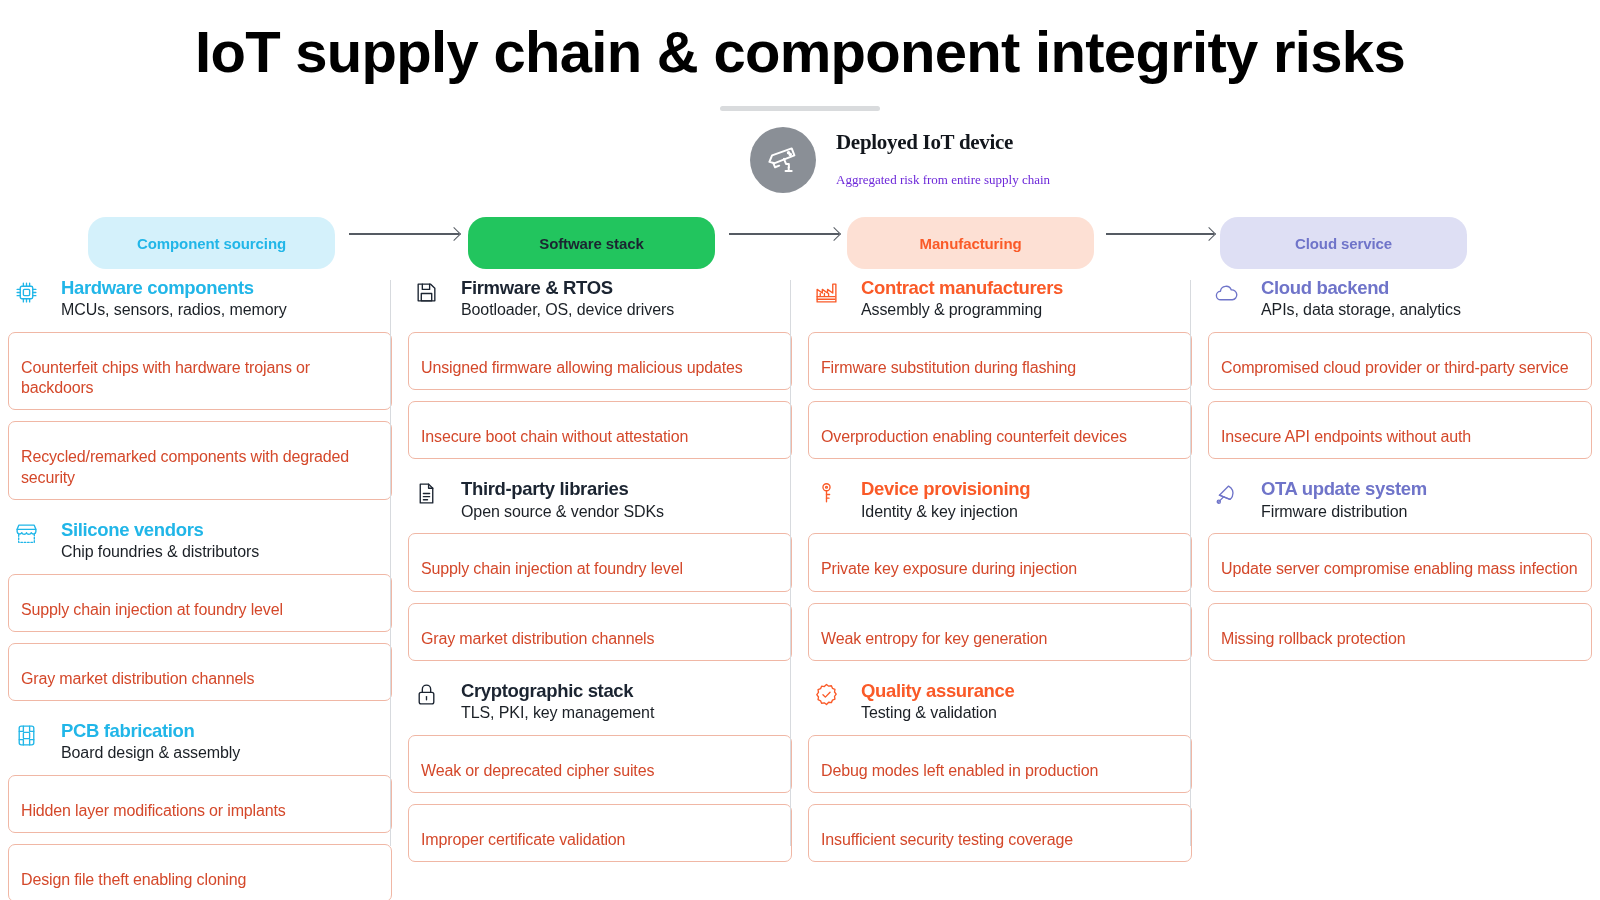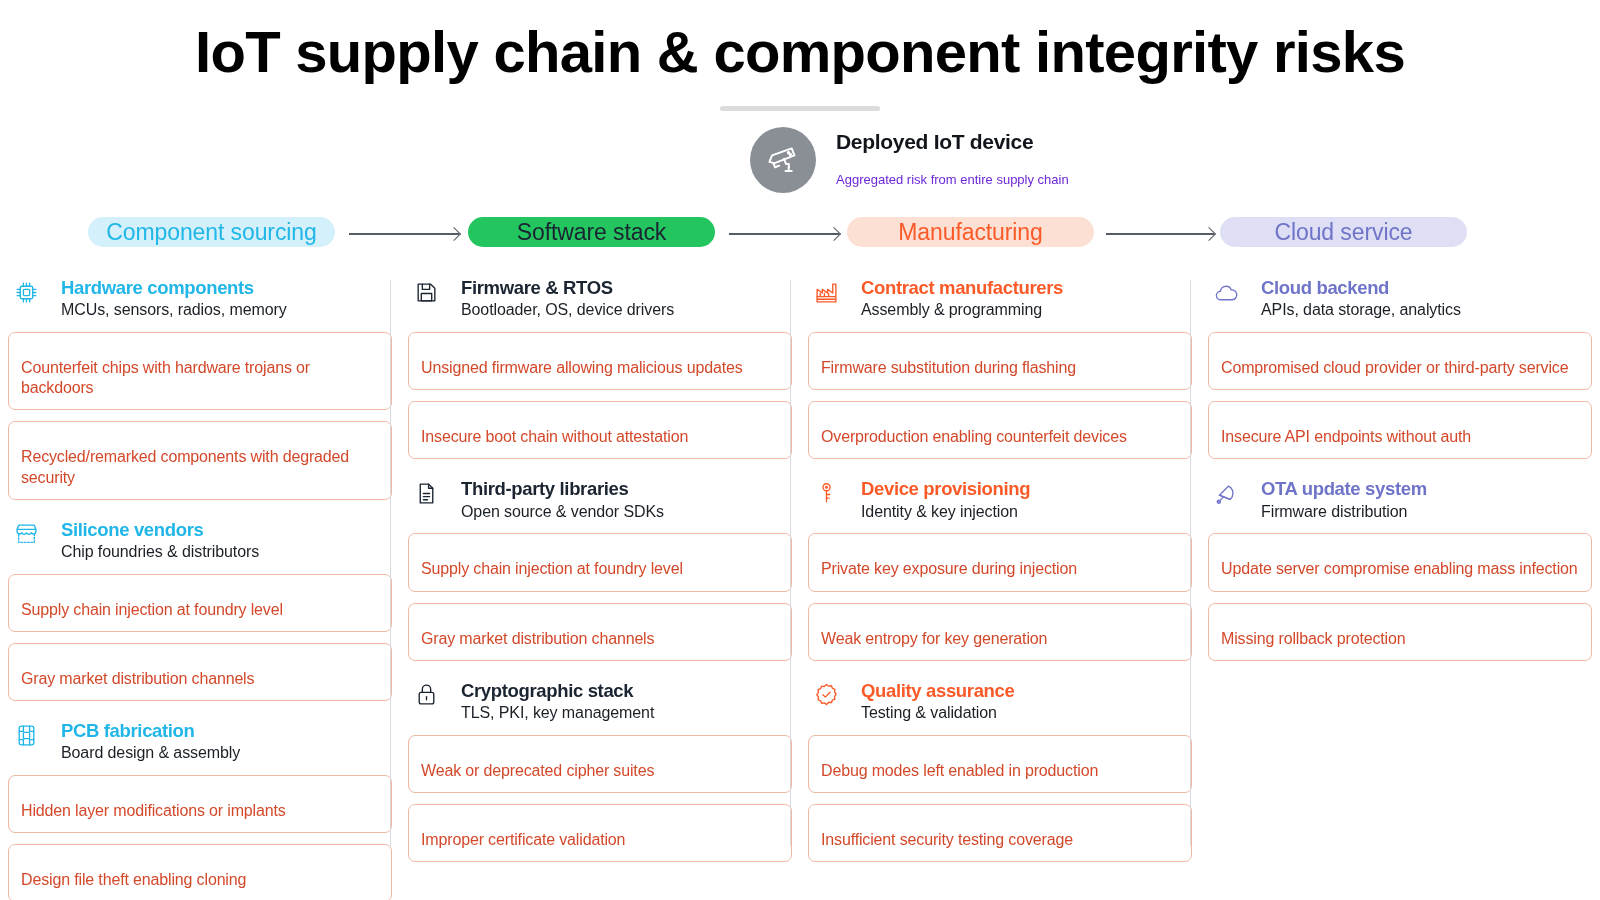--- a/index.html
+++ b/index.html
@@ -33,39 +33,39 @@
     position: absolute;
     left: 750px; top: 127px;
     display: flex; align-items: center; gap: 20px;
   }
   .device-badge {
     width: 66px; height: 66px; border-radius: 50%;
     background: #8a8f96;
     display: flex; align-items: center; justify-content: center;
     flex: none;
   }
-  .device-text { padding-bottom: 2px; }
+  .device-text { padding-bottom: 2px; font-family: Liberation Serif, serif; }
   .device-title {
     font-size: 21px; font-weight: 700; color: #12161c;
     letter-spacing: -0.3px; line-height: 1.25;
   }
   .device-sub {
     font-size: 13px; color: #6d28d9; line-height: 1.3; margin-top: 16px;
   }
 
   
   .stages {
     position: absolute; left: 0; right: 0; top: 217px;
     height: 34px;
   }
   .pill {
     position: absolute; top: 0;
-    height: 30px; border-radius: 18px;
+    height: 52px; border-radius: 18px;
     display: flex; align-items: center; justify-content: center;
-    font-size: 23px; font-weight: 400; letter-spacing: -0.1px;
+    font-size: 15px; font-weight: 700; letter-spacing: -0.1px;
   }
   .arrow { position: absolute; top: 16px; height: 2px; }
   .arrow .shaft { position: absolute; left: 0; top: 0; height: 1.6px; background: #555b63; width: 100%; }
   .arrow .head {
     position: absolute; right: 0; top: -4.4px;
     width: 10px; height: 10px;
     border-top: 1.7px solid #555b63;
     border-right: 1.7px solid #555b63;
     transform: rotate(45deg);
   }

